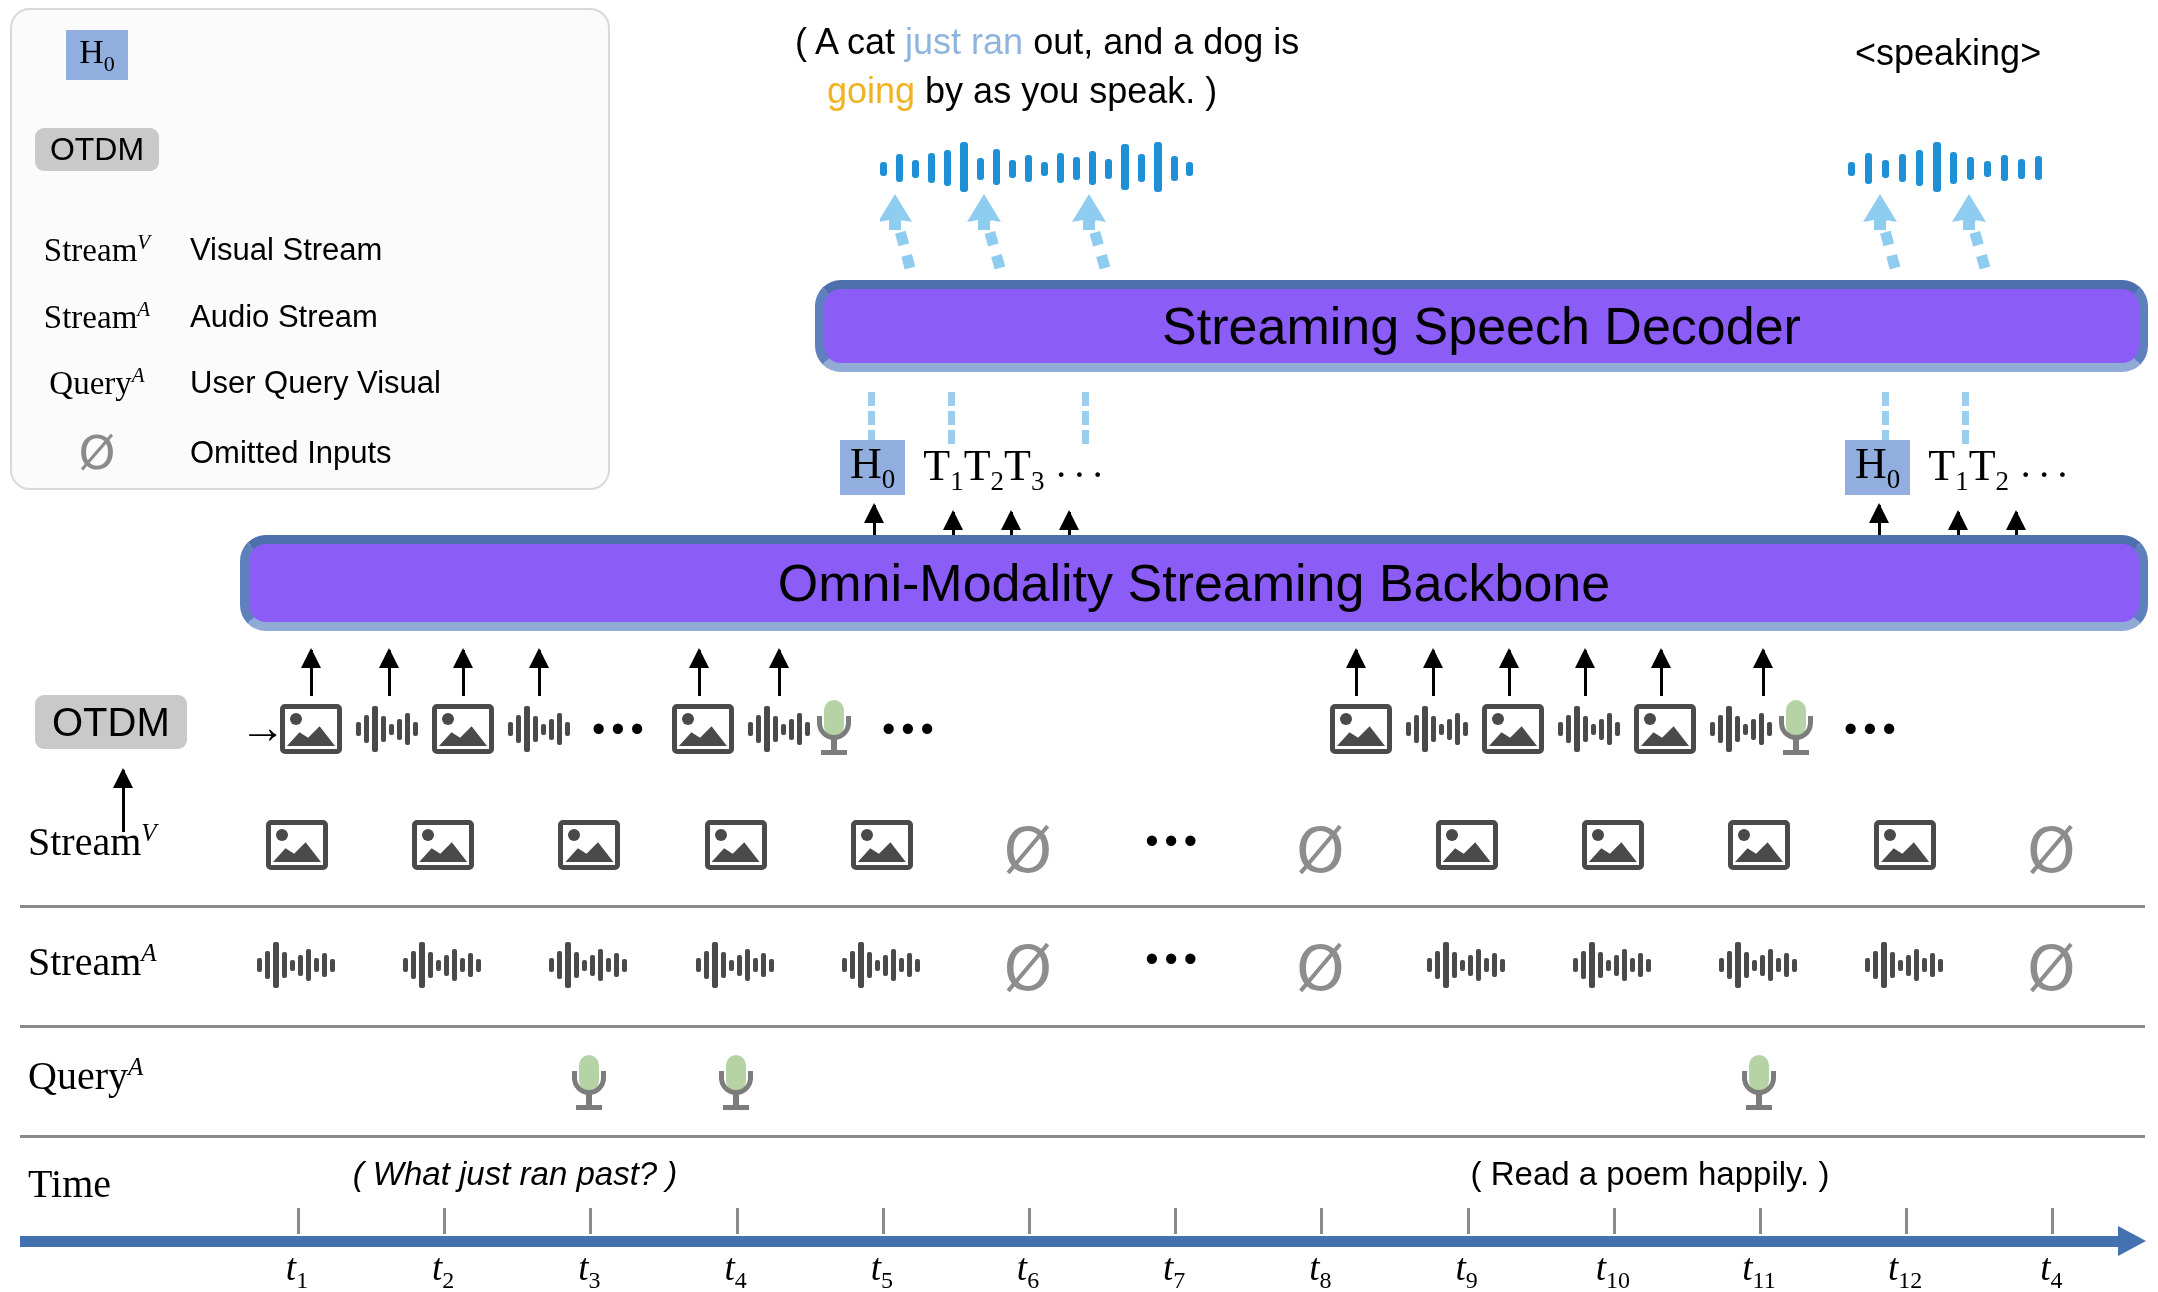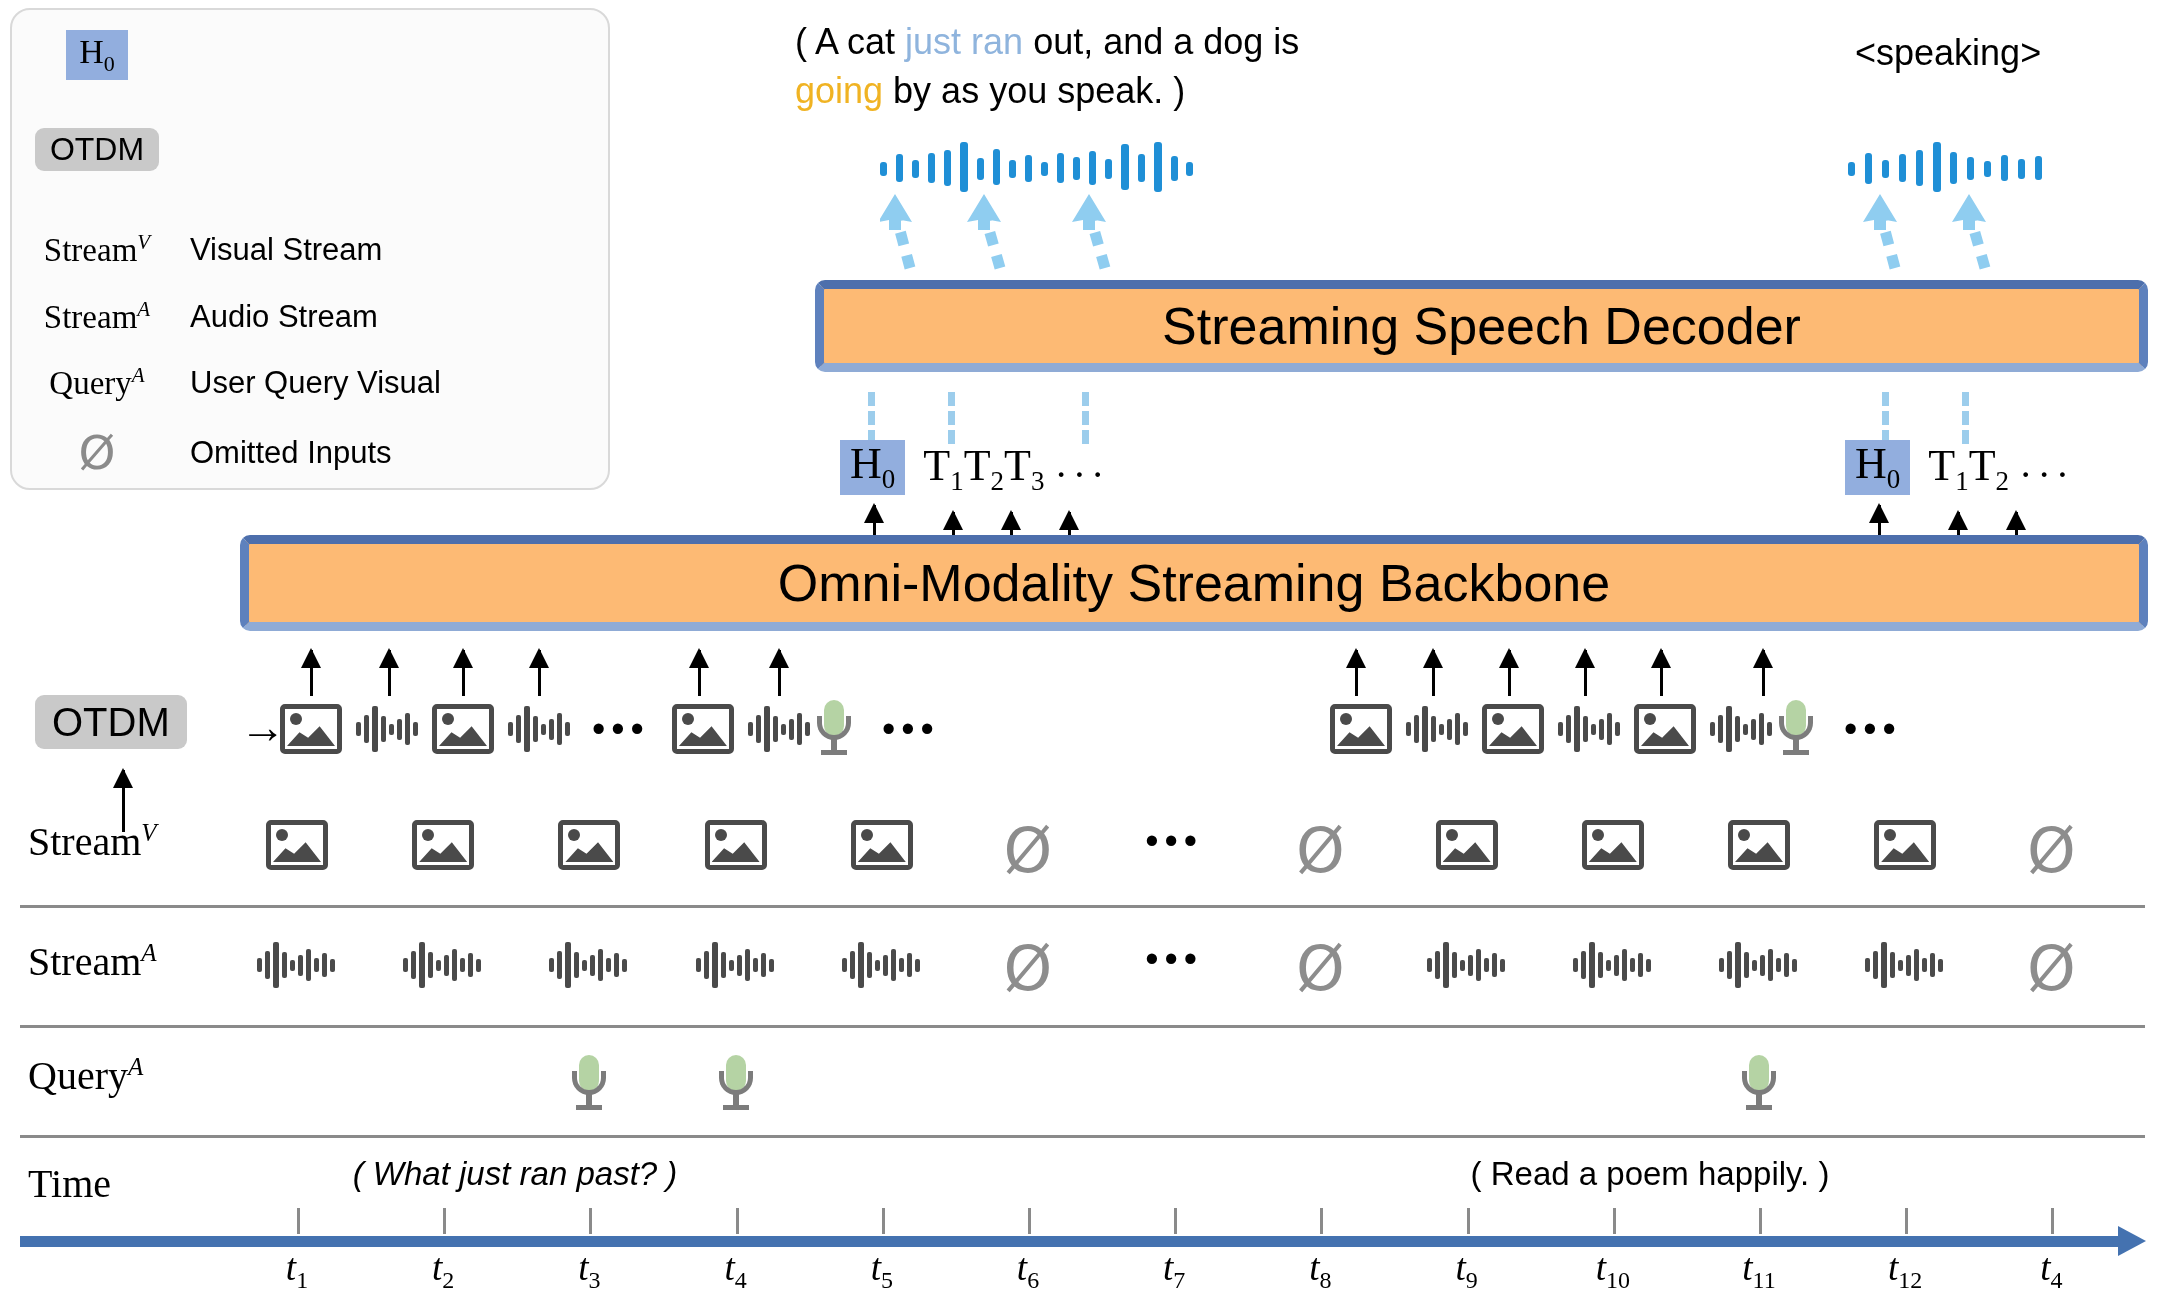--- a/index.html
+++ b/index.html
@@ -16,25 +16,25 @@
   .lg-txt{font-size:31px;line-height:1.22;margin-left:8px;}
   .h0box{background:#92aede;padding:3px 13px;font-size:34px;}
   .otdmbox{background:#c9c9c9;border-radius:9px;padding:3px 15px;font-size:32px;}
   .streamlbl{font-size:33px;}
   .streamlbl sup{font-size:21px;font-style:italic;}
   .nullsym{font-size:47px;color:#8b8b8b;font-family:"DejaVu Sans",sans-serif;}
 
   
   #speechtext{left:795px;top:18px;width:560px;font-size:36px;line-height:1.35;}
   .c-blue{color:#8fb4dd;}
-  .c-gold{color:#f0b323;}
+  .c-gold{color:#f0b323;margin-left:32px;}
   #speakingtag{left:1855px;top:32px;font-size:36px;}
 
   
-  .bigbox{border:9px solid;border-radius:10px;background:#fdba74;
+  .bigbox{border:9px solid;border-radius:26px;background:#8b5cf6;
           box-sizing:border-box;display:flex;align-items:center;justify-content:center;
           border-top-color:#4d6fac;border-left-color:#5e81bd;
           border-right-color:#5e81bd;border-bottom-color:#8fabd6;}
   .bigbox span{font-size:52px;}
   #decoder{left:815px;top:280px;width:1333px;height:92px;}
   #backbone{left:240px;top:535px;width:1908px;height:96px;}
 
   
   .tokgrp{position:absolute;display:flex;align-items:flex-end;}
   .tok{font-family:"Liberation Serif",serif;font-size:44px;line-height:1;}

